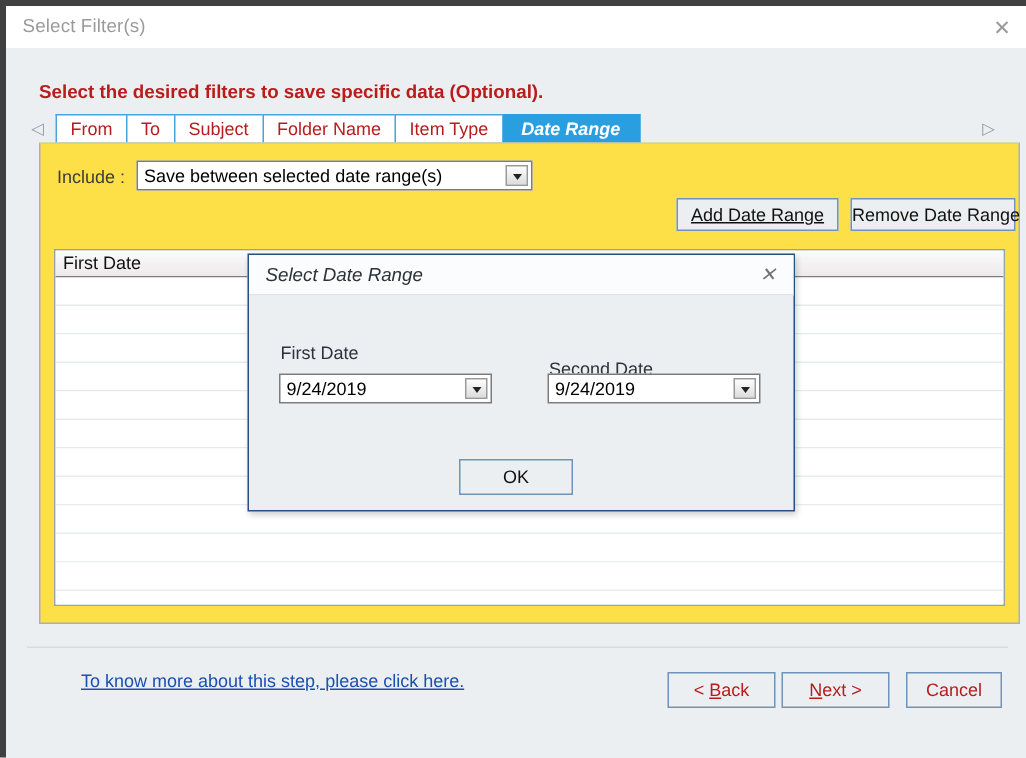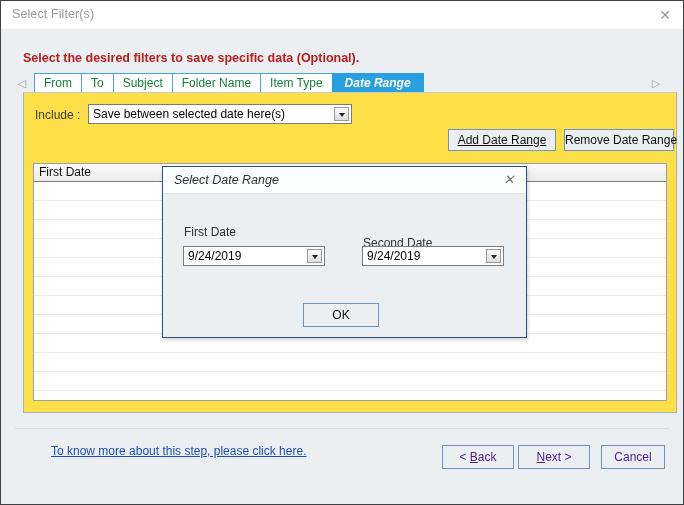--- a/index.html
+++ b/index.html
@@ -15,21 +15,21 @@
     color: #1b1b1b;
     overflow: hidden;
     -webkit-font-smoothing: none;
   }
   .window {
     position: absolute;
     left: 0; top: 0;
     width: 684px;
     height: 505px;
     box-sizing: border-box;
-    border: 1px solid #404040;
+    border: 4px solid #404040;
     background: #eceff1;
   }
   
   .titlebar {
     position: absolute;
     left: 0; top: 0;
     width: 682px;
     height: 28px;
     background: #ffffff;
     border-bottom: 1px solid #dfe3e6;
@@ -92,21 +92,21 @@
     display: flex;
     align-items: stretch;
   }
   .tab {
     box-sizing: border-box;
     height: 20px;
     padding: 0 9px;
     border: 1px solid #4aa3df;
     border-right: none;
     background: #ffffff;
-    color: #15803d;
+    color: #b91c1c;
     font-size: 12px;
     line-height: 18px;
     text-align: center;
     white-space: nowrap;
     cursor: pointer;
   }
   .tab:last-child { border-right: 1px solid #4aa3df; font-style: italic; }
   .tab.active {
     background: #2a9fe0;
     border-color: #2a9fe0;
@@ -237,21 +237,21 @@
   }
   .footer-btn {
     position: absolute;
     top: 444px;
     height: 24px;
     line-height: 22px;
     box-sizing: border-box;
     background: #eceff1;
     border: 1px solid #6f94bc;
     font-size: 12px;
-    color: #4c1d95;
+    color: #b91c1c;
     text-align: center;
     cursor: pointer;
   }
   #back-btn { left: 441px; width: 72px; }
   #next-btn { left: 517px; width: 72px; }
   #cancel-btn { left: 600px; width: 64px; }
   .mnem { text-decoration: underline; }
   
   .modal {
     position: absolute;
@@ -327,21 +327,21 @@
       <div class="tab">Item Type</div>
       <div class="tab active">Date Range</div>
     </div>
   </div>
 
   <div class="panel">
 
     <div class="include-label">Include :</div>
 
     <div class="combo" id="include-combo">
-      <div class="combo-text">Save between selected date here(s)</div>
+      <div class="combo-text">Save between selected date range(s)</div>
       <div class="combo-btn"></div>
     </div>
 
     <div class="btn" id="add-range-btn"><span>Add Date Range</span></div>
     <div class="btn" id="remove-range-btn">Remove Date Range</div>
 
     <div class="list">
       <div class="list-header">
         <div class="list-col" id="list-col-first-date">First Date</div>
       </div>

